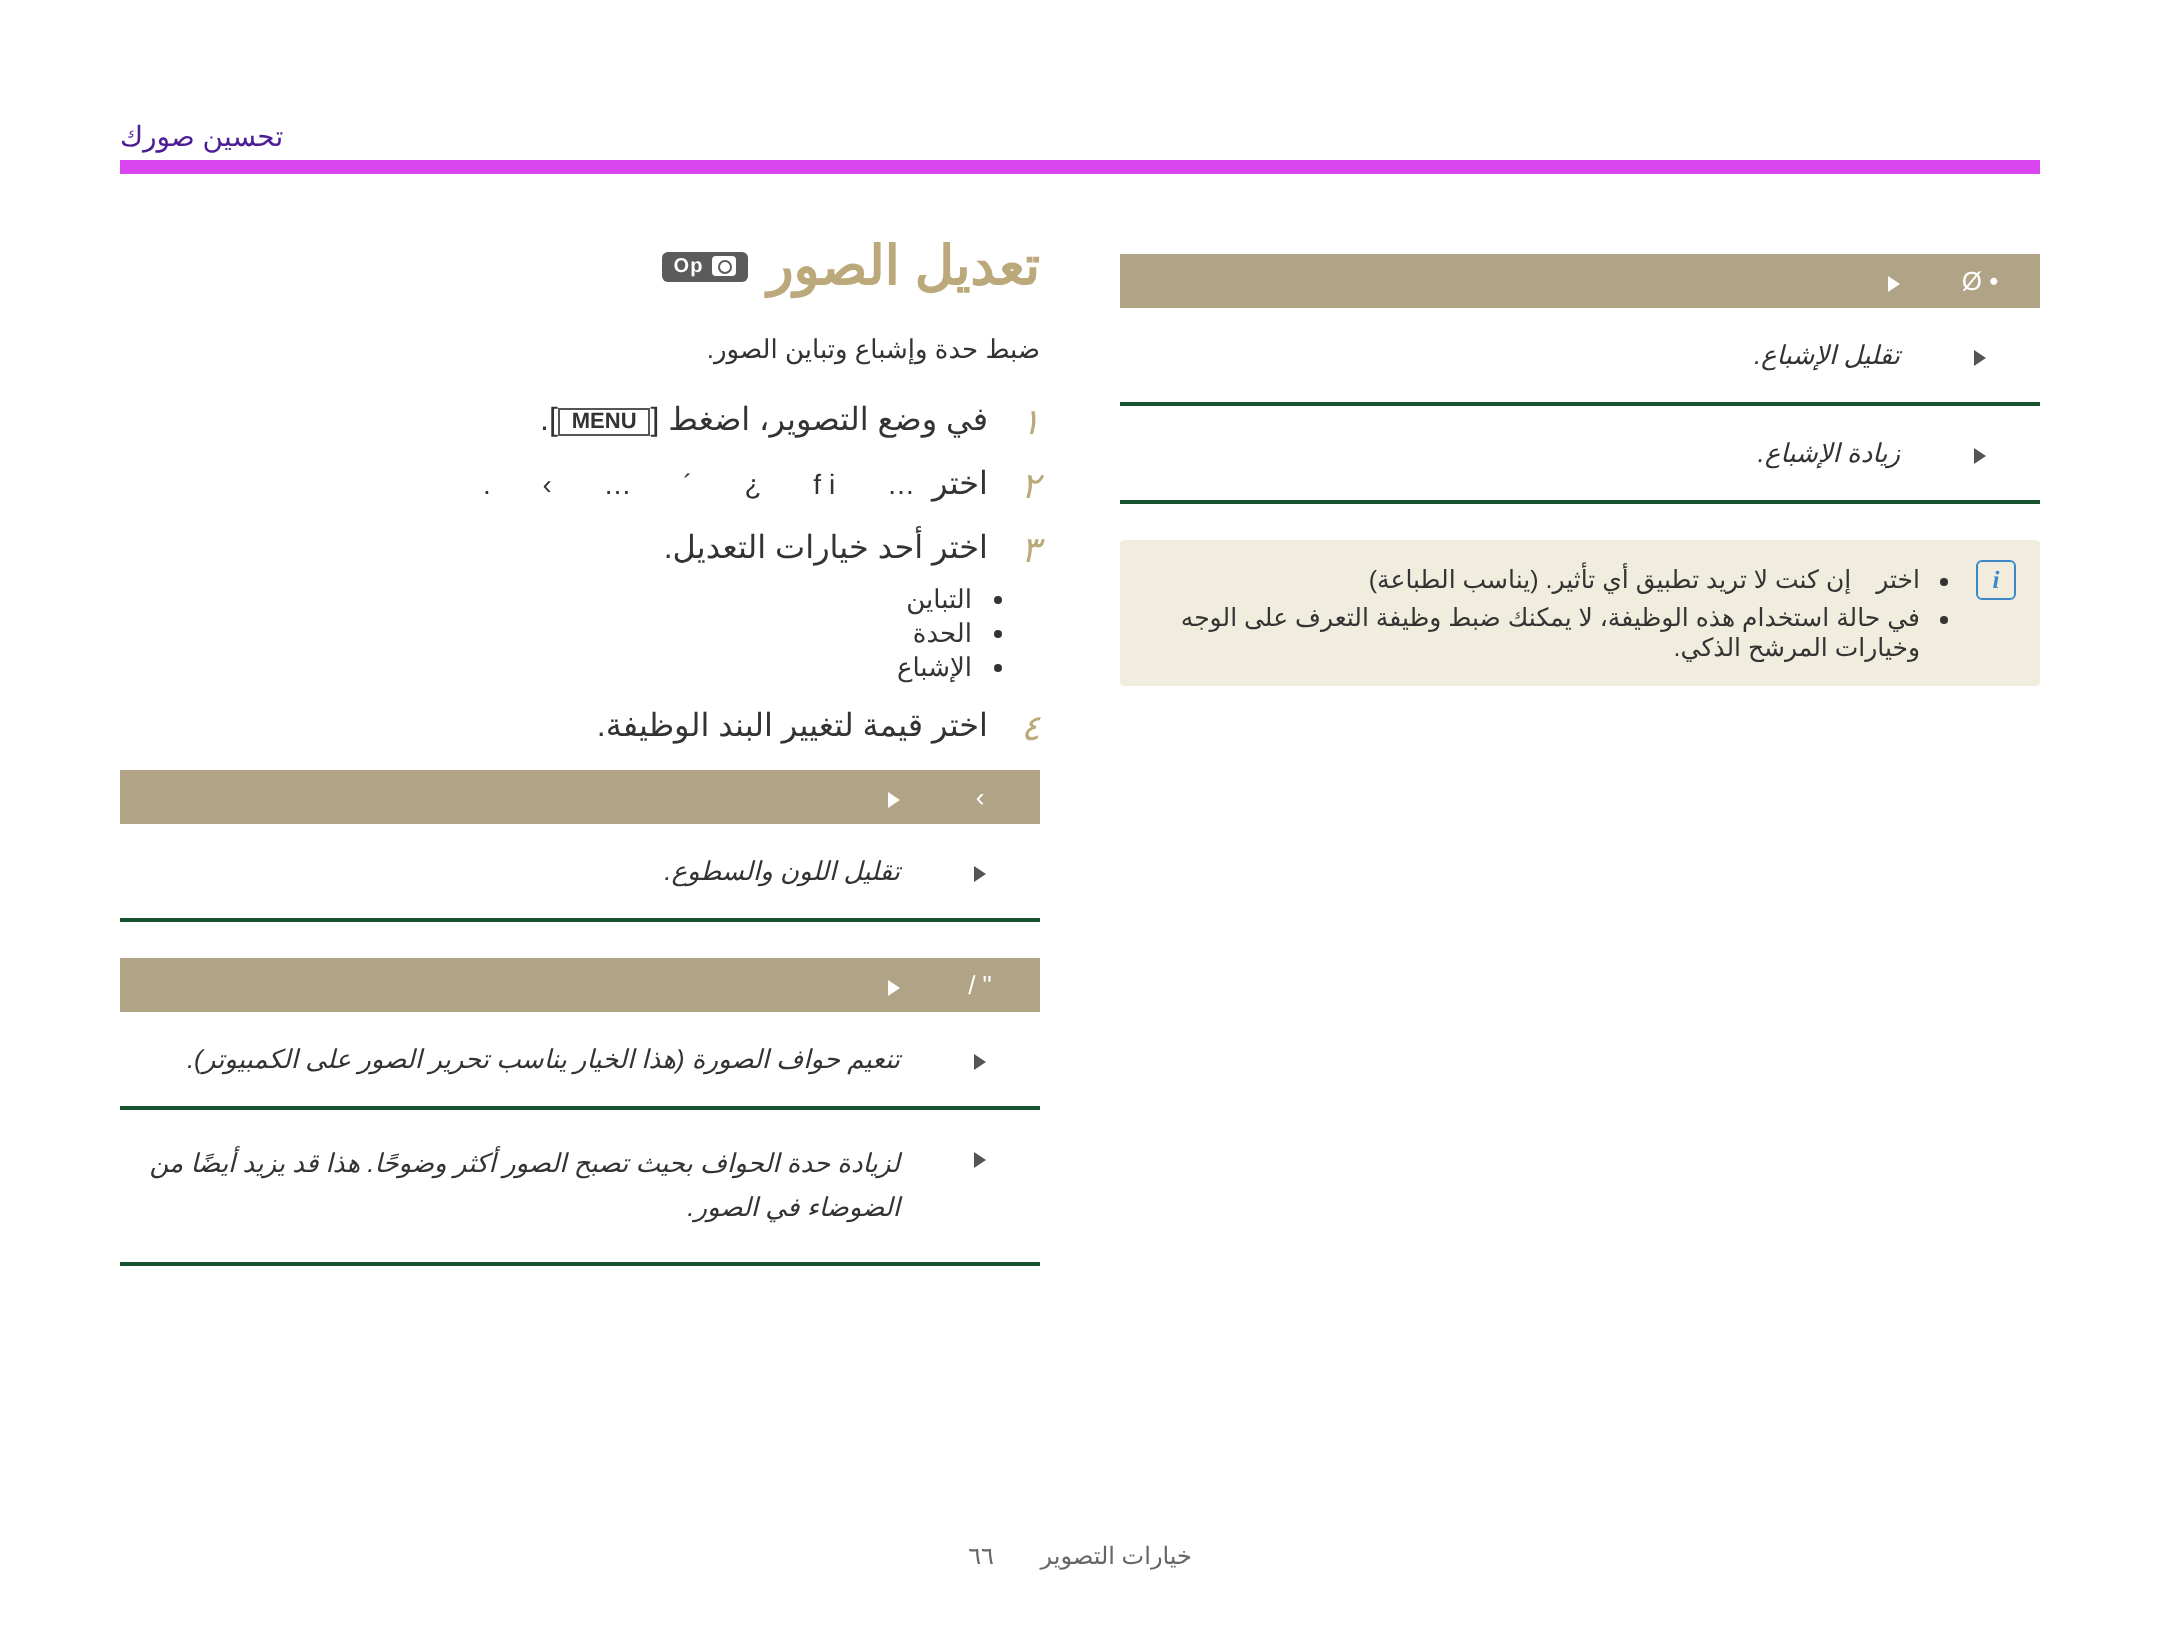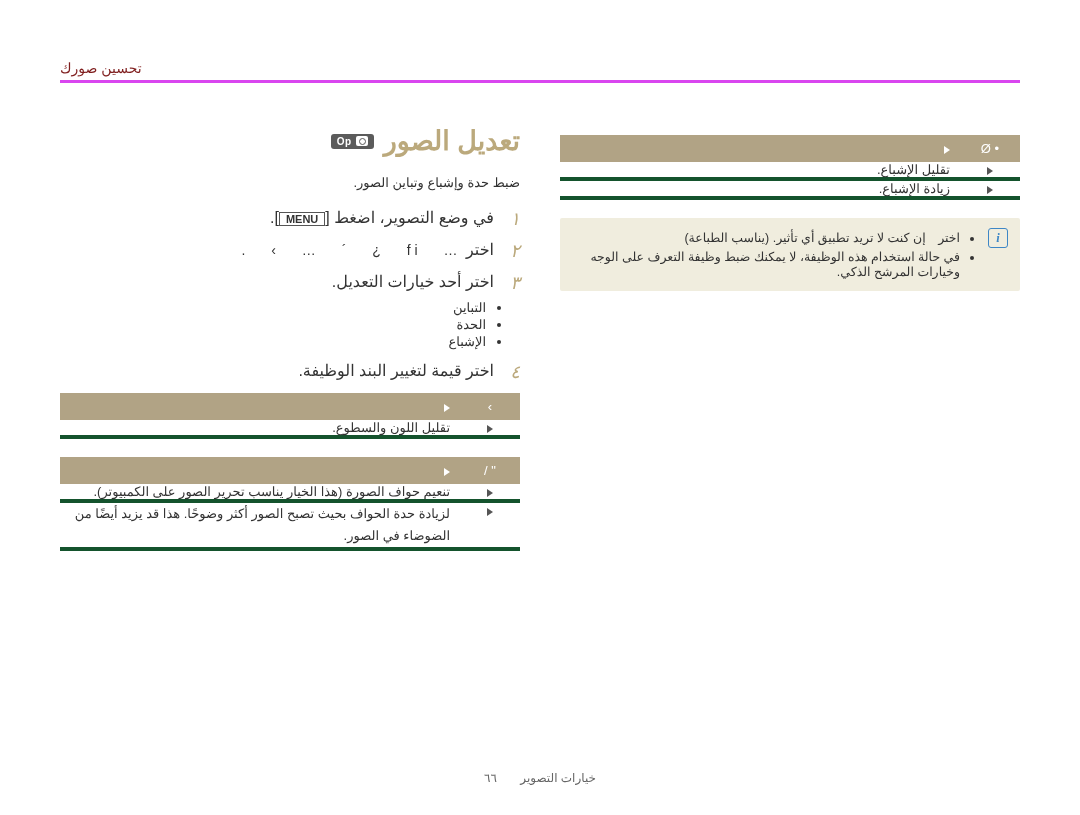--- a/index.html
+++ b/index.html
@@ -14,25 +14,25 @@
   }
   .page {
     position: absolute;
     left: 60px;
     right: 60px;
     top: 60px;
     bottom: 0;
   }
   .crumb {
     text-align: left;
-    color: #7f1d1d;
+    color: #4c1d95;
     font-size: 14px;
-    border-bottom: 3px solid #d946ef;
+    border-bottom: 7px solid #d946ef;
     padding-bottom: 4px;
-    margin-bottom: 42px;
+    margin-bottom: 30px;
     direction: rtl;
   }
   .columns {
     display: flex;
     flex-direction: row-reverse;
     gap: 40px;
   }
   .col-right, .col-left { flex: 1 1 50%; }
 
   .heading-row {
@@ -106,23 +106,24 @@
   }
   table.opt th {
     background: #b1a385;
     color: #fff;
     padding: 6px 10px;
     font-weight: 500;
     text-align: right;
   }
   table.opt th.narrow { width: 60px; text-align: center; }
   table.opt td {
-    border-bottom: 4px solid #14532d;
-    padding: 0 10px;
+    border-bottom: 2px solid #14532d;
+    padding: 16px 10px;
     vertical-align: top;
+    font-style: italic;
   }
   table.opt td.icon-col { text-align: center; }
   table.opt td.stack { line-height: 1.7; }
 
   .note-box {
     background: #f0edde;
     display: flex;
     align-items: flex-start;
     gap: 10px;
     padding: 10px 12px;

